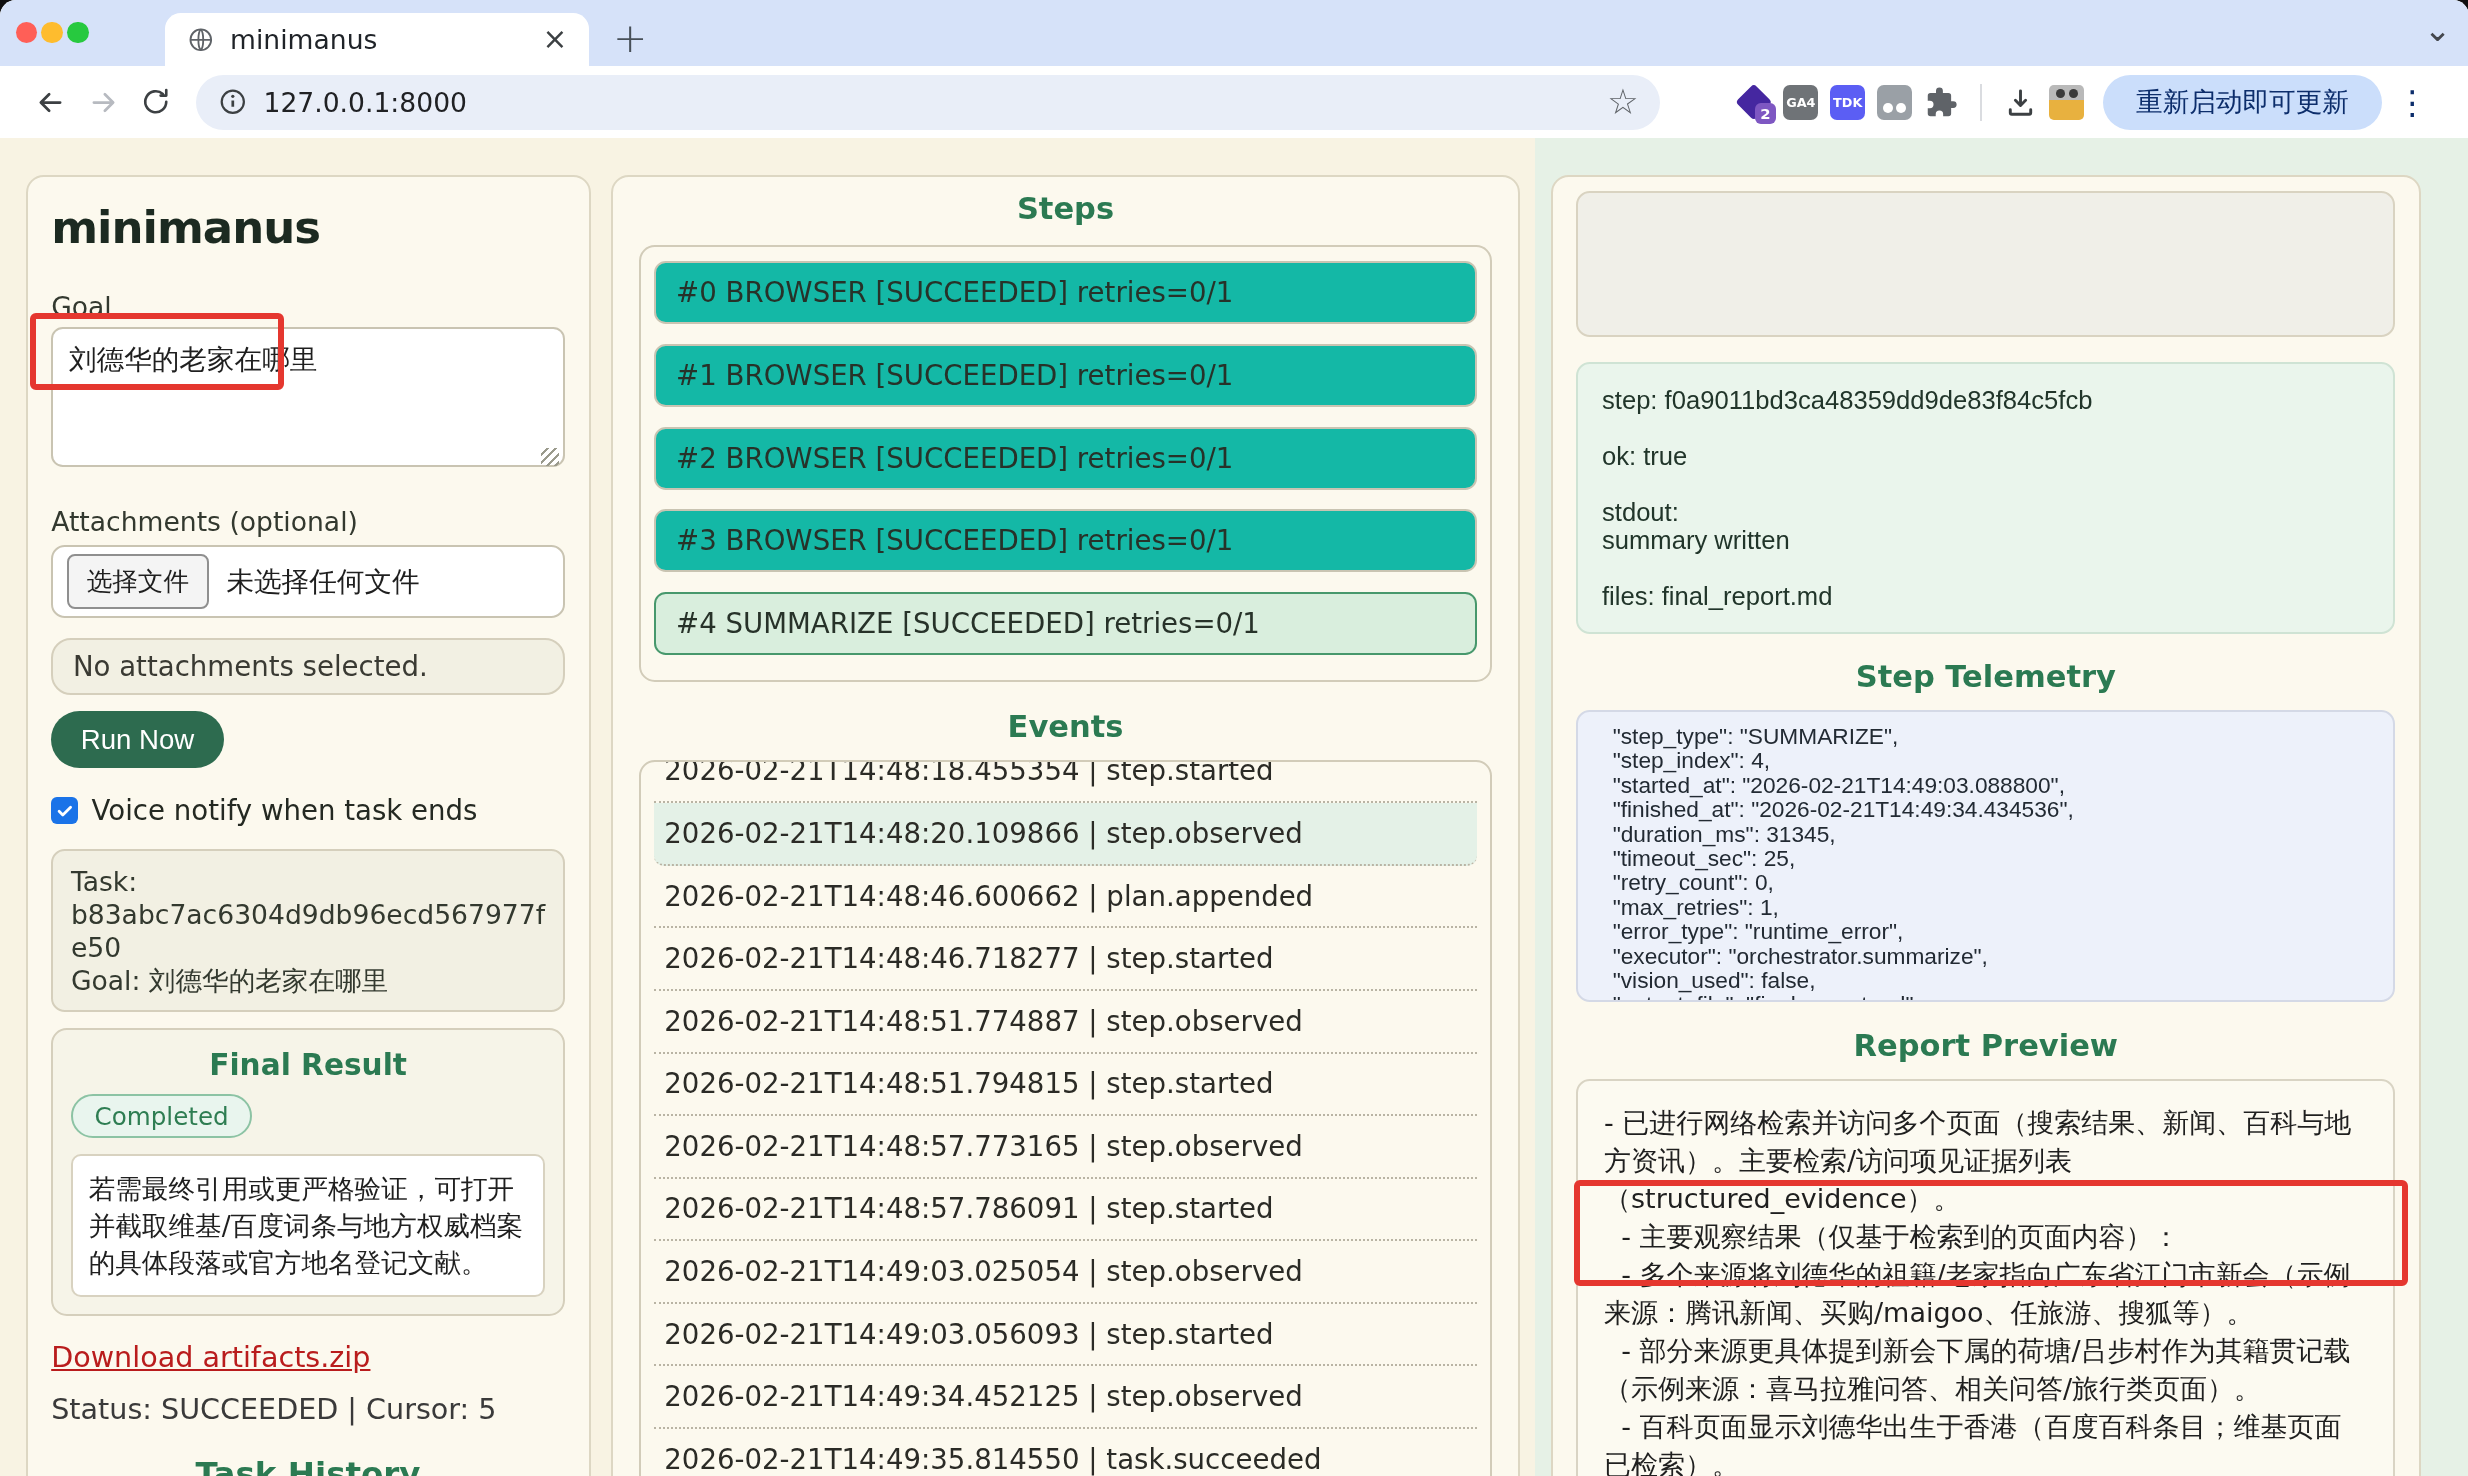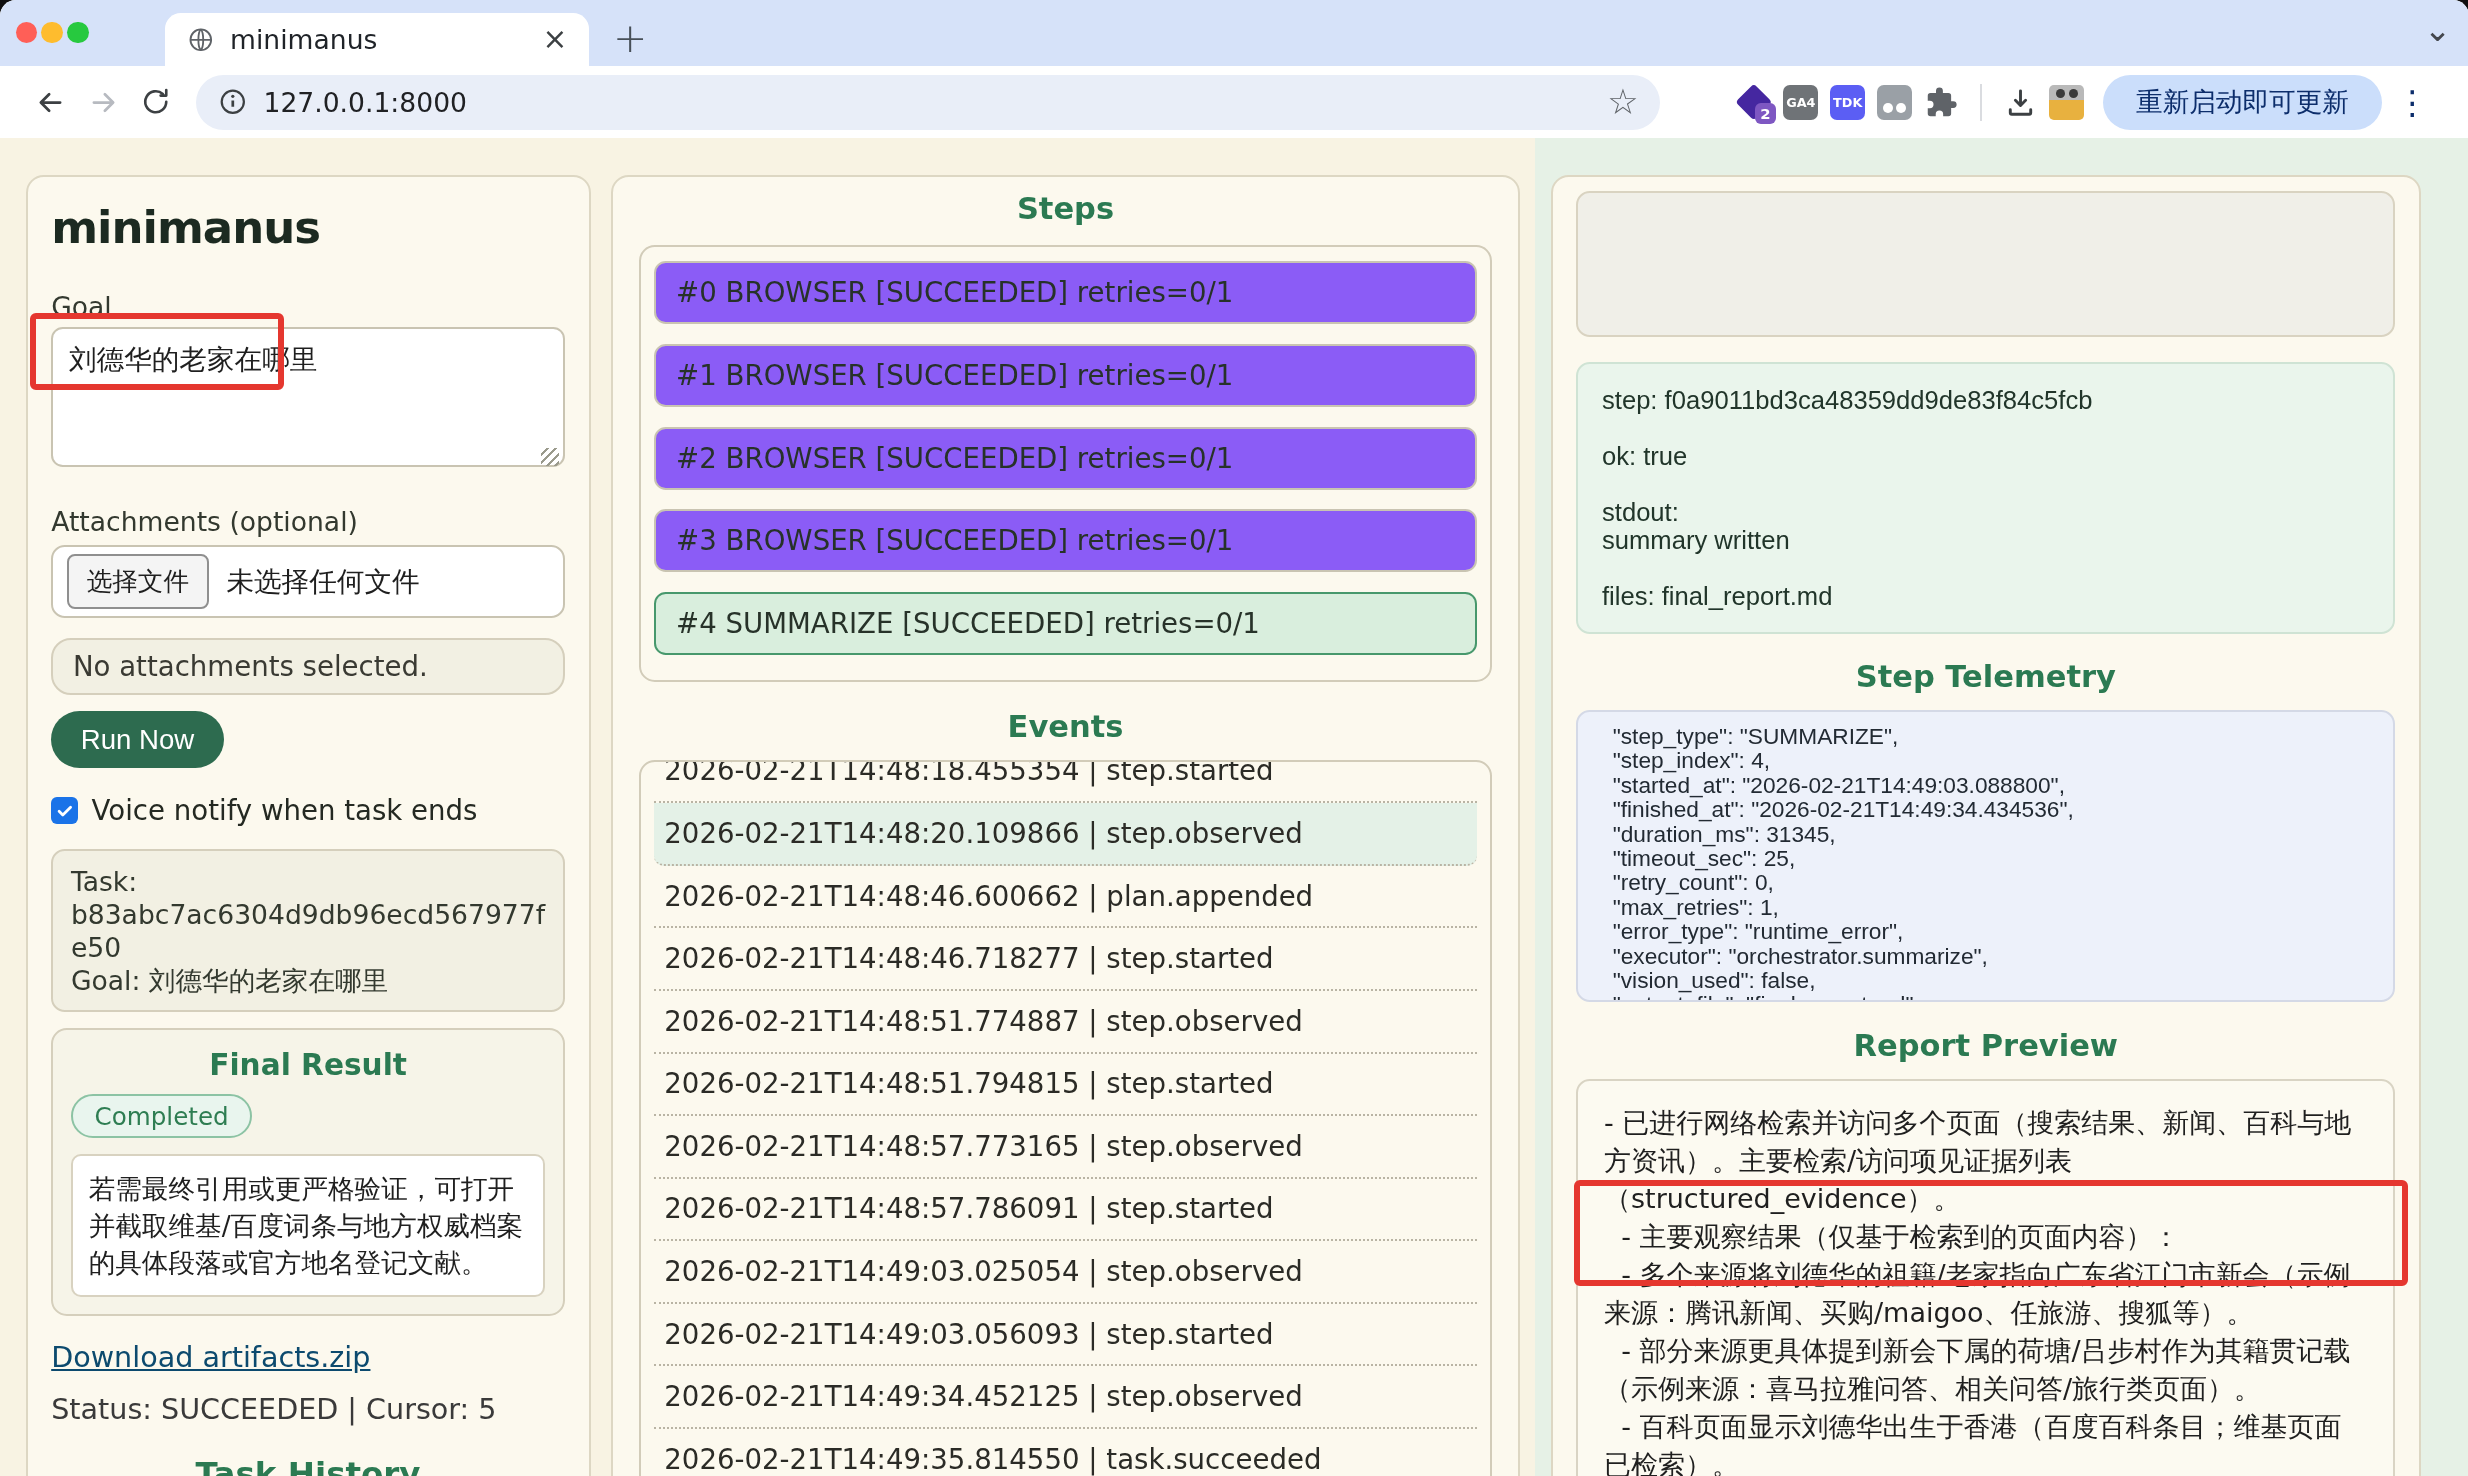--- a/index.html
+++ b/index.html
@@ -78,28 +78,28 @@
   .voice-row { margin-top:25.6px; display:flex; align-items:center; gap:13.8px; }
   .chk { width:26.6px; height:26.6px; background:#1a73e8; border-radius:5.9px; display:flex;
          align-items:center; justify-content:center; }
   .task-box { margin-top:21.7px; background:#f2f0e3; border:2px solid #d5cfbc; border-radius:13.8px;
               padding:13.8px 17.7px; font-size:26.6px; color:#33392f; line-height:33px; white-space:pre-wrap; word-break:break-all; }
   .fr-card { margin-top:15.8px; background:#f6f4e8; border:2px solid #d5cfbc; border-radius:15.8px; padding:17.7px; }
   .badge { display:inline-block; margin-top:11.8px; border:2px solid #8cc3a4; background:#e9f5ee; color:#2e7d52;
            font-size:24.6px; padding:5.9px 21.7px; border-radius:984px; }
   .fr-text { margin-top:15.8px; background:#fff; border:2px solid #d8d2c0; border-radius:9.9px;
              padding:13.8px 15.8px; font-size:26.6px; line-height:37px; color:#1f1f1f; }
-  a.dl-link { display:inline-block; margin-top:23.6px; color:#0c4a6e; font-size:28.6px; text-decoration:underline; }
+  a.dl-link { display:inline-block; margin-top:23.6px; color:#b91c1c; font-size:28.6px; text-decoration:underline; }
   .status-line { margin-top:17.7px; font-size:28.6px; color:#3a3a3a; }
   .th-head { margin-top:29.6px; }
 
   
   .mid-panel { left:611px; top:37px; width:909px; height:1478px; padding:13.8px 25.6px; }
   .steps-list { margin-top:19.7px; border:2px solid #d2ccb9; border-radius:15.8px; padding:13.8px; }
-  .step-item { height:63px; line-height:59px; border:2px solid #c9c4b2; border-radius:11.8px; background:#8b5cf6;
+  .step-item { height:63px; line-height:59px; border:2px solid #c9c4b2; border-radius:11.8px; background:#14b8a6;
                font-size:27.6px; color:#273229; padding-left:19.7px; margin-bottom:19.7px; }
   .step-item:last-child { margin-bottom:11px; }
   .step-item.selected { background:#d9eedd; border-color:#47986c; }
   .events-head { margin-top:27.6px; }
   .events-list { margin-top:15.8px; border:2px solid #d2ccb9; border-radius:15.8px; padding:0 13.8px;
                  height:788px; overflow:hidden; }
   .event-row { font-size:27.6px; color:#2b2b26; padding:12.8px 9.9px; line-height:35px;
                border-bottom:2px dotted #b9b4a4; }
   .event-row:first-child { margin-top:-21.7px; }
   .event-row.highlight { background:#e4f1e7; border-radius:0 0 9.9px 9.9px; }

